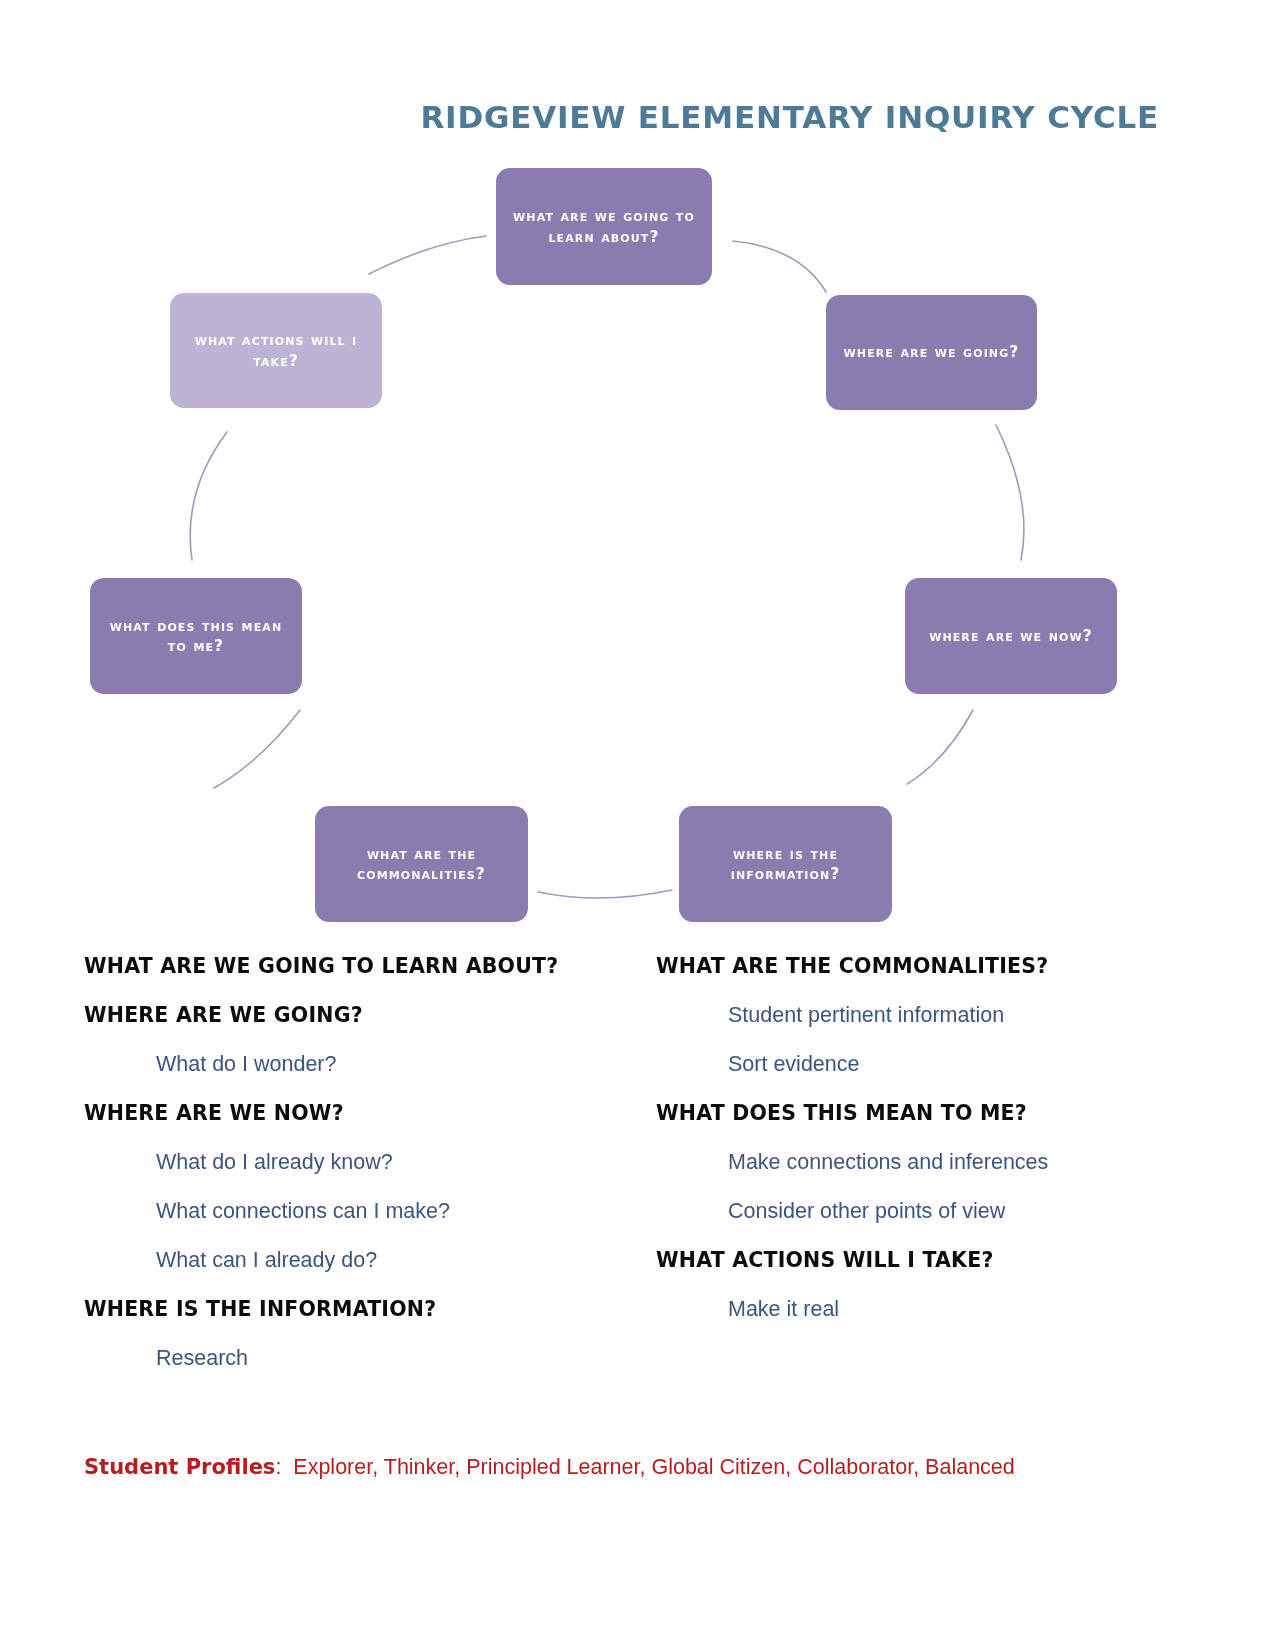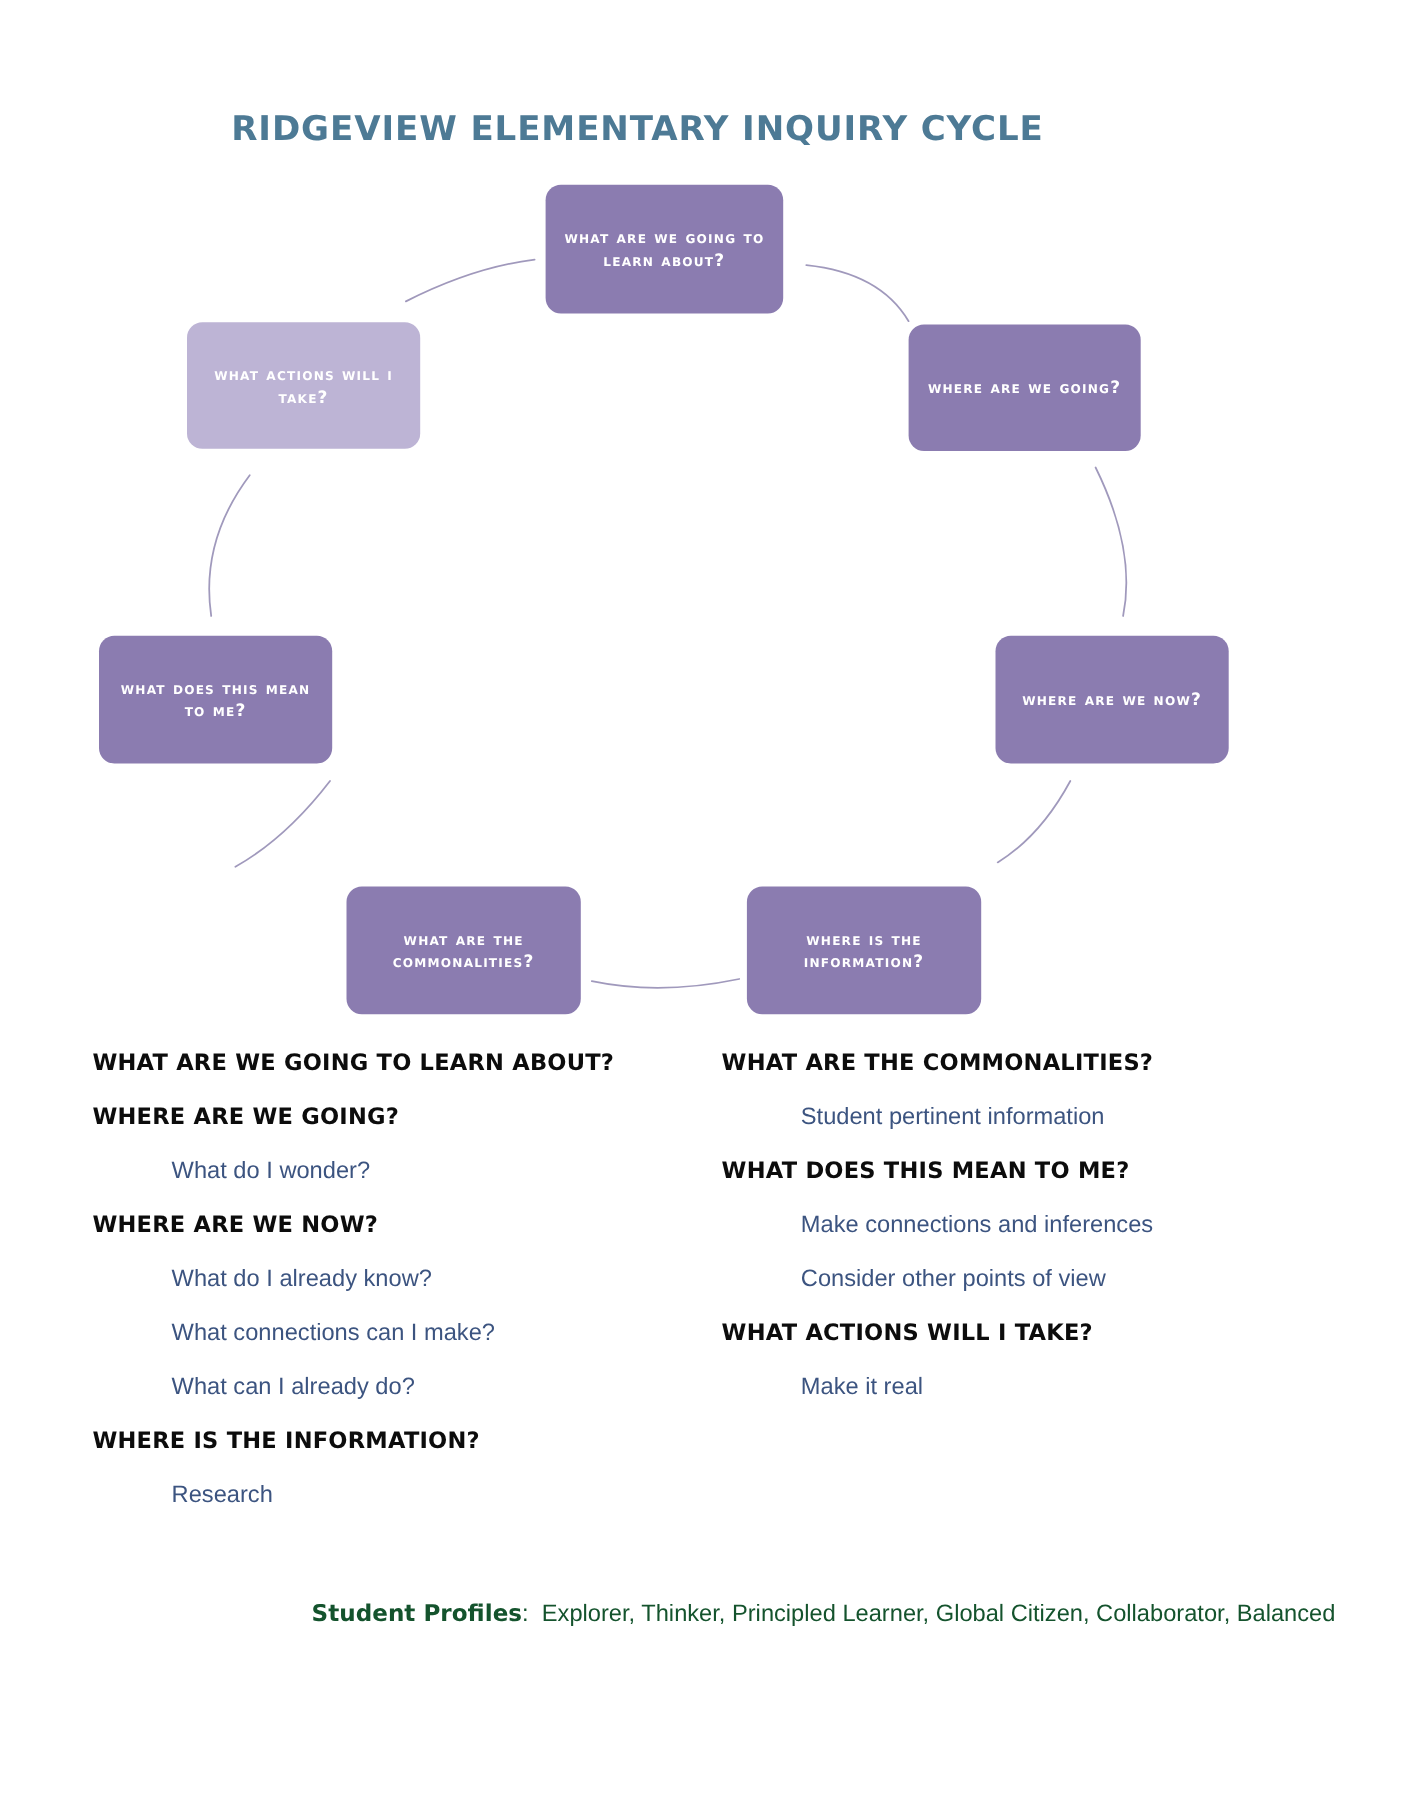--- a/index.html
+++ b/index.html
@@ -14,21 +14,21 @@
     font-family: "Liberation Sans", sans-serif;
     overflow: hidden;
   }
 
   
   #page-title {
     position: absolute;
     top: 99px;
     left: 0;
     width: 1159px;
-    text-align: center;
+    text-align: right;
     color: #4d7a95;
     font-family: "DejaVu Sans", sans-serif;
     font-weight: bold;
     font-size: 31px;
     letter-spacing: 0.8px;
     text-transform: uppercase;
     white-space: nowrap;
   }
 
   
@@ -116,25 +116,24 @@
     line-height: 40px;
     white-space: nowrap;
   }
 
   
   #student-profiles {
     position: absolute;
     left: 84px;
     top: 1447px;
     width: 1130px;
-    color: #14532d;
+    color: #b91c1c;
     font-size: 21.5px;
     line-height: 40px;
     white-space: nowrap;
-    text-align: right;
   }
   #student-profiles .sp-label {
     font-weight: bold;
     font-family: "DejaVu Sans", sans-serif;
     font-size: 21px;
   }
 </style>
 </head>
 <body>
 
@@ -204,20 +203,21 @@
     <div class="sec-item">What connections can I make?</div>
     <div class="sec-item">What can I already do?</div>
 
     <div class="sec-heading">WHERE IS THE INFORMATION?</div>
     <div class="sec-item">Research</div>
   </div>
 
   <div class="col" id="col-right">
     <div class="sec-heading">WHAT ARE THE COMMONALITIES?</div>
     <div class="sec-item">Student pertinent information</div>
+    <div class="sec-item">Sort evidence</div>
 
     <div class="sec-heading">WHAT DOES THIS MEAN TO ME?</div>
     <div class="sec-item">Make connections and inferences</div>
     <div class="sec-item">Consider other points of view</div>
 
     <div class="sec-heading">WHAT ACTIONS WILL I TAKE?</div>
     <div class="sec-item">Make it real</div>
   </div>
 
 </div>

